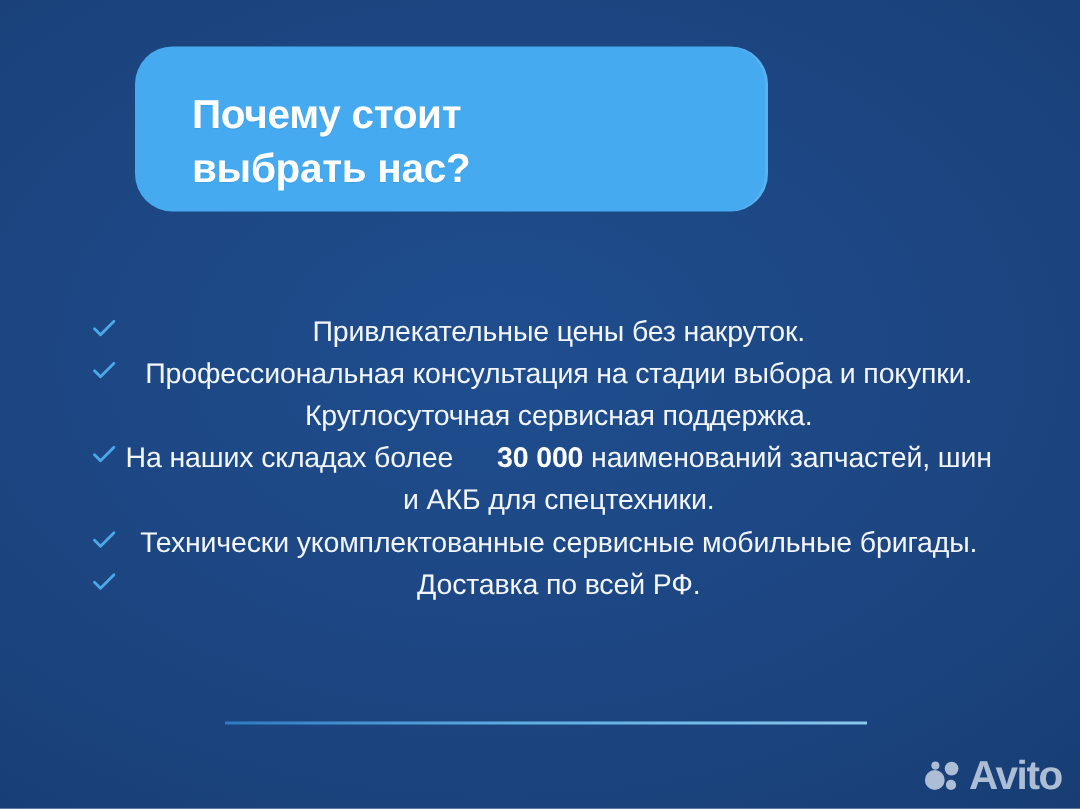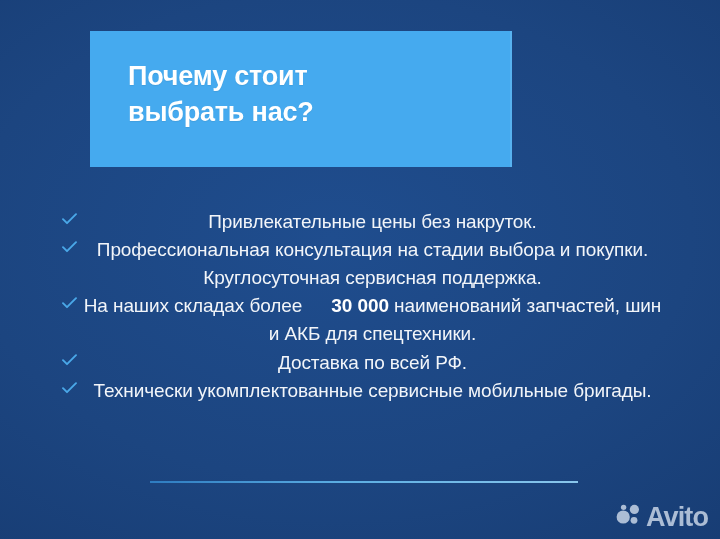--- a/index.html
+++ b/index.html
@@ -21,23 +21,24 @@
       radial-gradient(ellipse 620px 420px at 46% 44%, #1f4d8e 0%, #1c4580 58%, #173c73 100%);
     box-sizing: border-box;
   }
 
   
   #title-box {
     position: absolute;
     left: 90px;
     top: 31px;
     width: 422px;
-    height: 136px;
+    height: 110px;
     background: #45aaef;
     box-shadow: -2px 0 0 0 rgba(255,255,255,0.10) inset;
+    border-radius: 25px;
   }
   #title-text {
     position: absolute;
     left: 38px;
     top: 28px;
     right: 16px;
     color: #ffffff;
     font-size: 27px;
     font-weight: bold;
     line-height: 1.33;
@@ -92,20 +93,21 @@
     background: linear-gradient(to right, #2f7fc4 0%, #5fb3e8 45%, #8fcdf2 100%);
     opacity: 0.95;
   }
 
   
   #avito-watermark {
     position: absolute;
     right: 12px;
     bottom: 8px;
     display: flex;
+    align-items: center;
     gap: 4px;
     opacity: 0.92;
   }
   #avito-logo { display: block; }
   #avito-wordmark {
     color: #b9c8dd;
     font-size: 27px;
     font-weight: bold;
     letter-spacing: -0.9px;
     line-height: 1;
@@ -149,30 +151,30 @@
       </span>
       <span class="bullet-text">На наших складах более <b>30 000</b> наименований запчастей, шин и АКБ для спецтехники.</span>
     </div>
 
     <div class="bullet-row">
       <span class="check-icon">
         <svg width="15" height="12" viewBox="0 0 15 12" aria-hidden="true">
           <path d="M1 6.2 L5 10.2 L14 1.2" fill="none" stroke="#4aa8e8" stroke-width="1.9" stroke-linecap="round" stroke-linejoin="round"></path>
         </svg>
       </span>
-      <span class="bullet-text">Доставка по всей РФ.</span>
+      <span class="bullet-text">Технически укомплектованные сервисные мобильные бригады.</span>
     </div>
 
     <div class="bullet-row">
       <span class="check-icon">
         <svg width="15" height="12" viewBox="0 0 15 12" aria-hidden="true">
           <path d="M1 6.2 L5 10.2 L14 1.2" fill="none" stroke="#4aa8e8" stroke-width="1.9" stroke-linecap="round" stroke-linejoin="round"></path>
         </svg>
       </span>
-      <span class="bullet-text">Технически укомплектованные сервисные мобильные бригады.</span>
+      <span class="bullet-text">Доставка по всей РФ.</span>
     </div>
 
   </div>
 
   <div id="divider"></div>
 
   <div id="avito-watermark">
     <span>
       <svg id="avito-logo" width="26" height="22" viewBox="0 0 26 22" aria-hidden="true">
         <circle cx="7.2" cy="13.0" r="6.6" fill="#b9c8dd"></circle>

